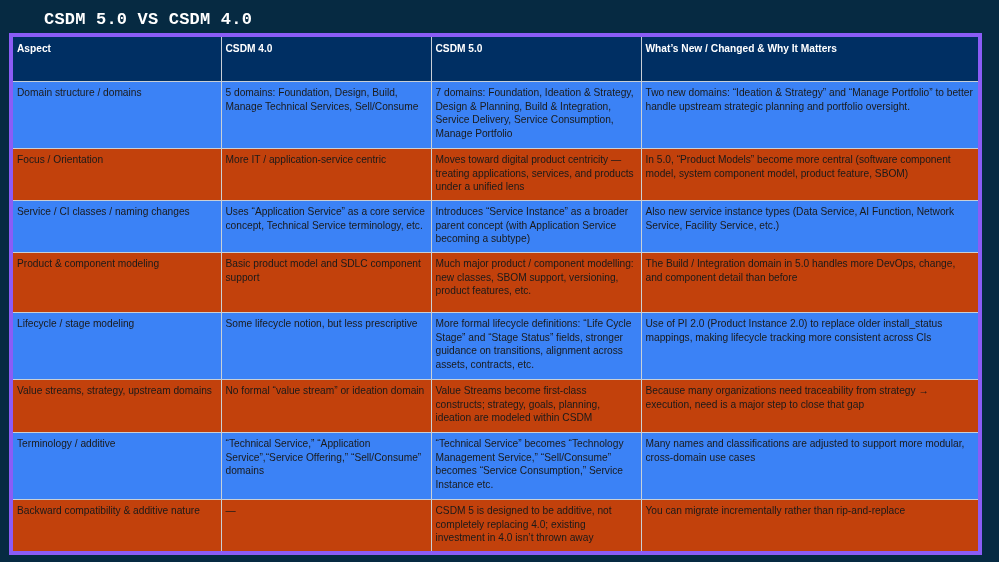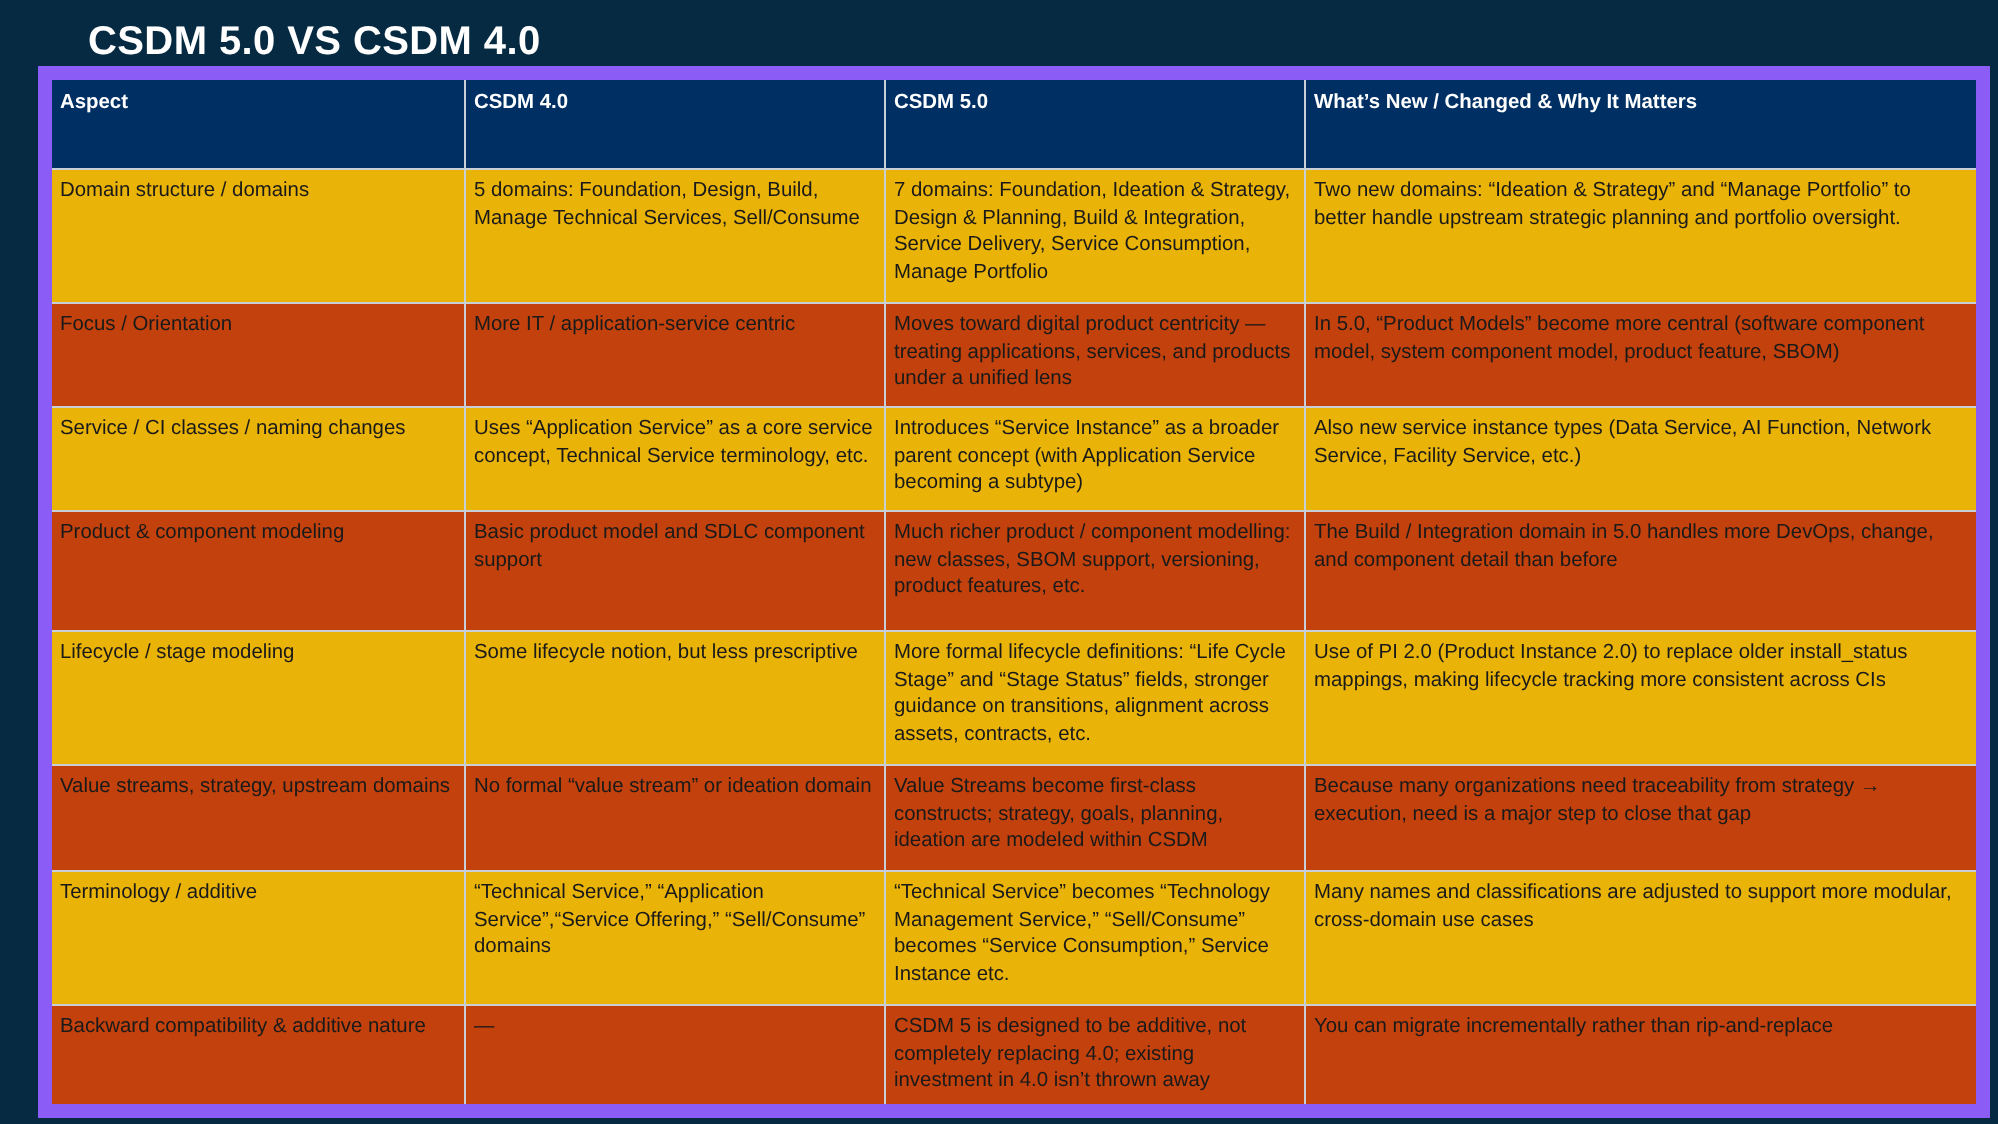--- a/index.html
+++ b/index.html
@@ -11,52 +11,52 @@
       height: 562px;
       background: #062a42;
       font-family: "Liberation Sans", "DejaVu Sans", sans-serif;
       position: relative;
       overflow: hidden;
     }
     .title {
       position: absolute;
       left: 44px;
       top: 10px;
-      font-size: 20px;
+      font-size: 17px;
       font-weight: bold;
       color: #ffffff;
       letter-spacing: 0.2px;
-      font-family: Liberation Sans, sans-serif;
+      font-family: Liberation Mono, monospace;
     }
     table.cmp {
       position: absolute;
-      left: 19px;
+      left: 9px;
       top: 33px;
       width: 969px;
       border-collapse: collapse;
       table-layout: fixed;
-      border: 7px solid #8b5cf6;
+      border: 4px solid #8b5cf6;
     }
     table.cmp th, table.cmp td {
       border: 1px solid #c9cfd6;
       vertical-align: top;
       text-align: left;
       padding: 4px 4px 3px 4px;
       font-size: 10.2px;
       line-height: 13.6px;
       color: #1a1a1a;
     }
     table.cmp th {
       background: #002f63;
       color: #ffffff;
       font-weight: bold;
       height: 36px;
       padding-top: 5px;
     }
-    tr.row-a td { background: #eab308; }
+    tr.row-a td { background: #3b82f6; }
     tr.row-b td { background: #c2410c; }
     col.c1 { width: 210px; }
     col.c2 { width: 210px; }
     col.c3 { width: 210px; }
     col.c4 { width: 339px; }
   </style>
 </head>
 <body>
 
 <div class="title">CSDM 5.0 VS CSDM 4.0</div>
@@ -91,21 +91,21 @@
     </tr>
     <tr class="row-a" style="height:52px">
       <td>Service / CI classes / naming changes</td>
       <td>Uses “Application Service” as a core service concept, Technical Service terminology, etc.</td>
       <td>Introduces “Service Instance” as a broader parent concept (with Application Service becoming a subtype)</td>
       <td>Also new service instance types (Data Service, AI Function, Network Service, Facility Service, etc.)</td>
     </tr>
     <tr class="row-b" style="height:60px">
       <td>Product &amp; component modeling</td>
       <td>Basic product model and SDLC component support</td>
-      <td>Much richer product / component modelling: new classes, SBOM support, versioning, product features, etc.</td>
+      <td>Much major product / component modelling: new classes, SBOM support, versioning, product features, etc.</td>
       <td>The Build / Integration domain in 5.0 handles more DevOps, change, and component detail than before</td>
     </tr>
     <tr class="row-a" style="height:67px">
       <td>Lifecycle / stage modeling</td>
       <td>Some lifecycle notion, but less prescriptive</td>
       <td>More formal lifecycle definitions: “Life Cycle Stage” and “Stage Status” fields, stronger guidance on transitions, alignment across assets, contracts, etc.</td>
       <td>Use of PI 2.0 (Product Instance 2.0) to replace older install_status mappings, making lifecycle tracking more consistent across CIs</td>
     </tr>
     <tr class="row-b" style="height:53px">
       <td>Value streams, strategy, upstream domains</td>

